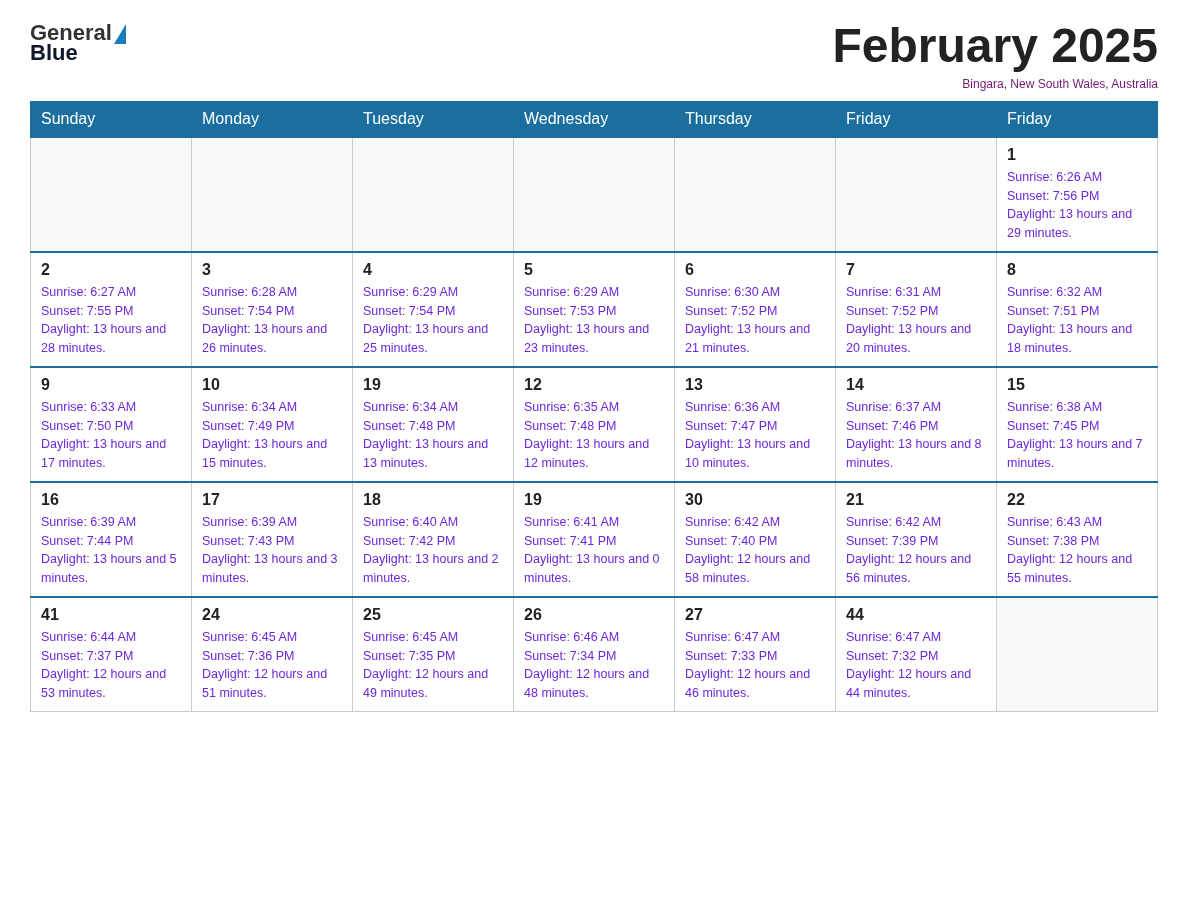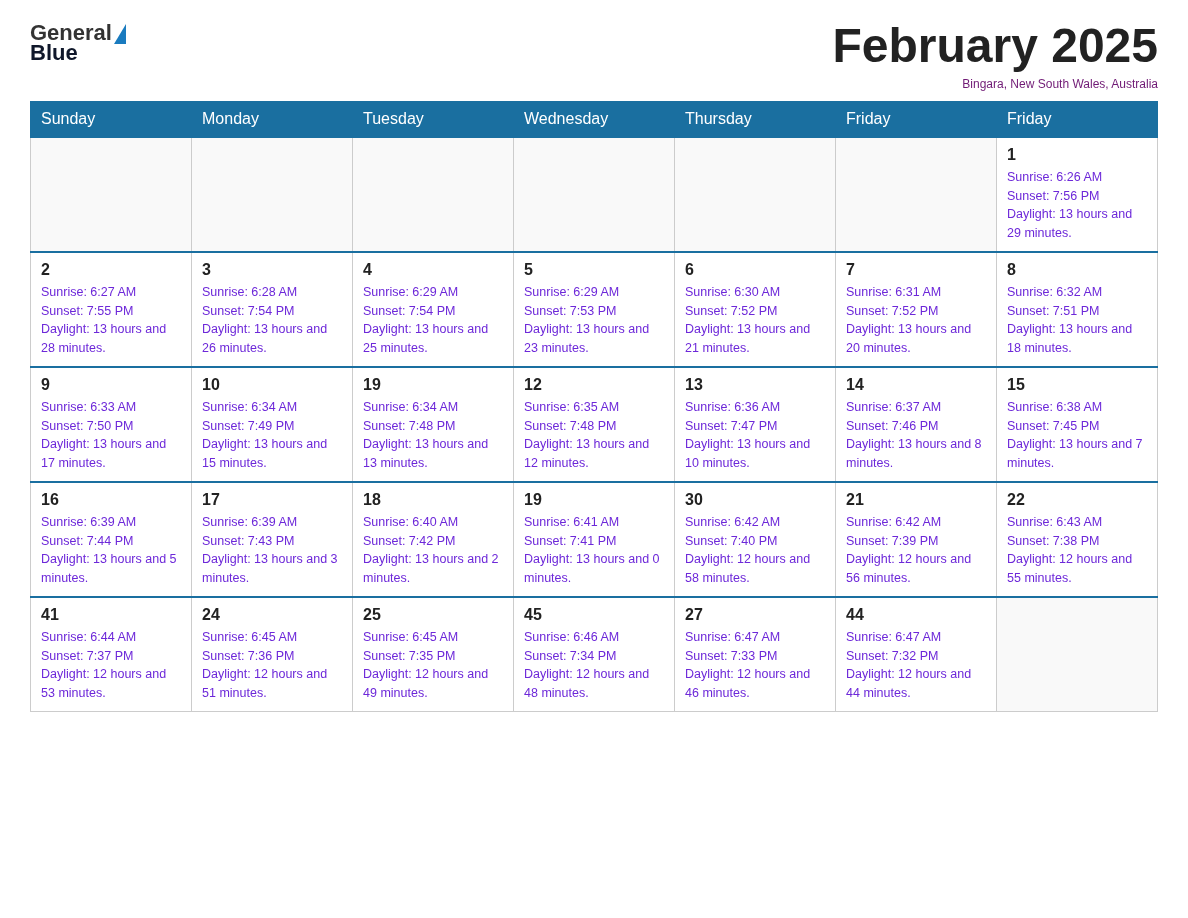--- a/index.html
+++ b/index.html
@@ -240,21 +240,21 @@
         </td>
         <td>
           <div class="day-number">24</div>
           <div class="day-info">Sunrise: 6:45 AM<br>Sunset: 7:36 PM<br>Daylight: 12 hours and 51 minutes.</div>
         </td>
         <td>
           <div class="day-number">25</div>
           <div class="day-info">Sunrise: 6:45 AM<br>Sunset: 7:35 PM<br>Daylight: 12 hours and 49 minutes.</div>
         </td>
         <td>
-          <div class="day-number">45</div>
+          <div class="day-number">26</div>
           <div class="day-info">Sunrise: 6:46 AM<br>Sunset: 7:34 PM<br>Daylight: 12 hours and 48 minutes.</div>
         </td>
         <td>
           <div class="day-number">27</div>
           <div class="day-info">Sunrise: 6:47 AM<br>Sunset: 7:33 PM<br>Daylight: 12 hours and 46 minutes.</div>
         </td>
         <td>
           <div class="day-number">44</div>
           <div class="day-info">Sunrise: 6:47 AM<br>Sunset: 7:32 PM<br>Daylight: 12 hours and 44 minutes.</div>
         </td>

